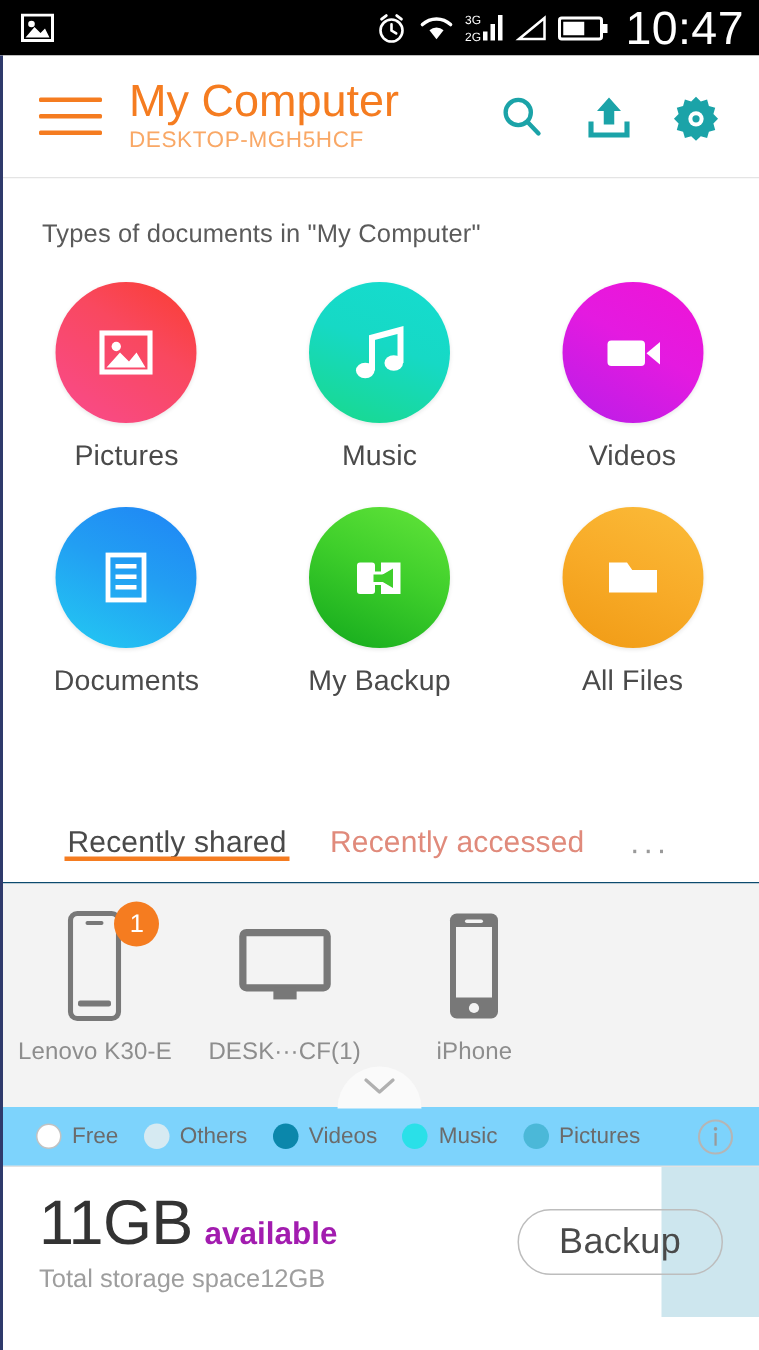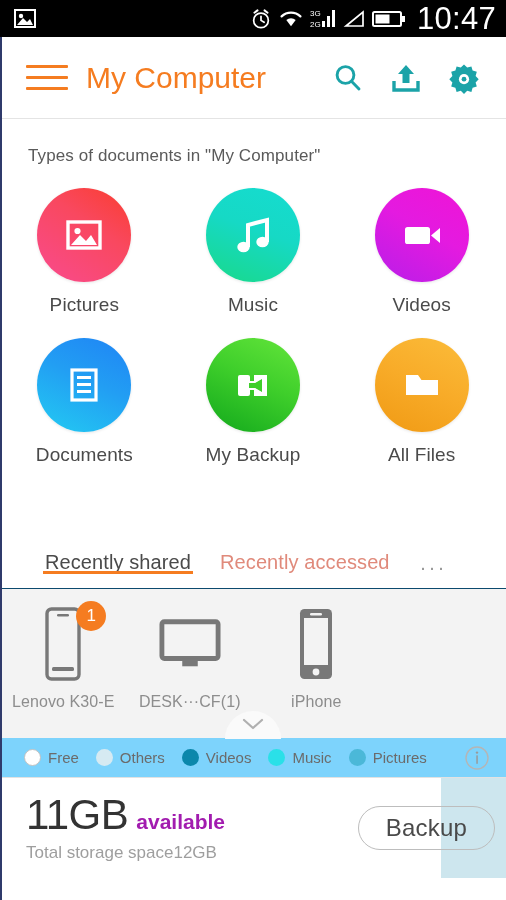--- a/index.html
+++ b/index.html
@@ -215,21 +215,21 @@
     overflow:hidden;
   }
   .storage-fill {
     position:absolute; top:0; right:0; bottom:0;
     width:65px; background:#cde6ee;
   }
   .storage-inner {
     position:relative; z-index:2;
     height:100%;
     display:flex; align-items:center;
-    padding:0 11px 0 26px;
+    padding:0 24px 0 26px;
   }
   .storage-texts { display:flex; flex-direction:column; }
   .storage-line1 { display:flex; align-items:baseline; }
   .storage-num {
     font-size:42px; color:#333333;
     font-weight:300; line-height:44px;
     letter-spacing:-0.5px;
   }
   .storage-avail {
     font-size:21px; color:#a21caf;
@@ -303,20 +303,21 @@
   </div>
 
   <div class="header">
     <div class="hamburger">
       <span></span>
         <span></span>
         <span></span>
     </div>
     <div class="title-wrap">
       <div class="title-main">My Computer</div>
+      <div class="title-sub">DESKTOP-MGH5HCF</div>
     </div>
     <div class="header-actions">
       <svg class="hicon" width="32" height="32" viewBox="0 0 32 32">
         <circle cx="13.5" cy="13" r="8.4" fill="none" stroke="#1ba3a8" stroke-width="2.9"></circle>
         <path d="M19.7 19.4 L27 27" stroke="#1ba3a8" stroke-width="2.9" stroke-linecap="round"></path>
       </svg>
       <svg class="hicon" width="32" height="32" viewBox="0 0 32 32">
         <path d="M16 3 L24 12 L19.5 12 L19.5 21 L12.5 21 L12.5 12 L8 12 Z" fill="#1ba3a8"></path>
         <path d="M4 19 L4 28 L28 28 L28 19" fill="none" stroke="#1ba3a8" stroke-width="3.4"></path>
       </svg>

